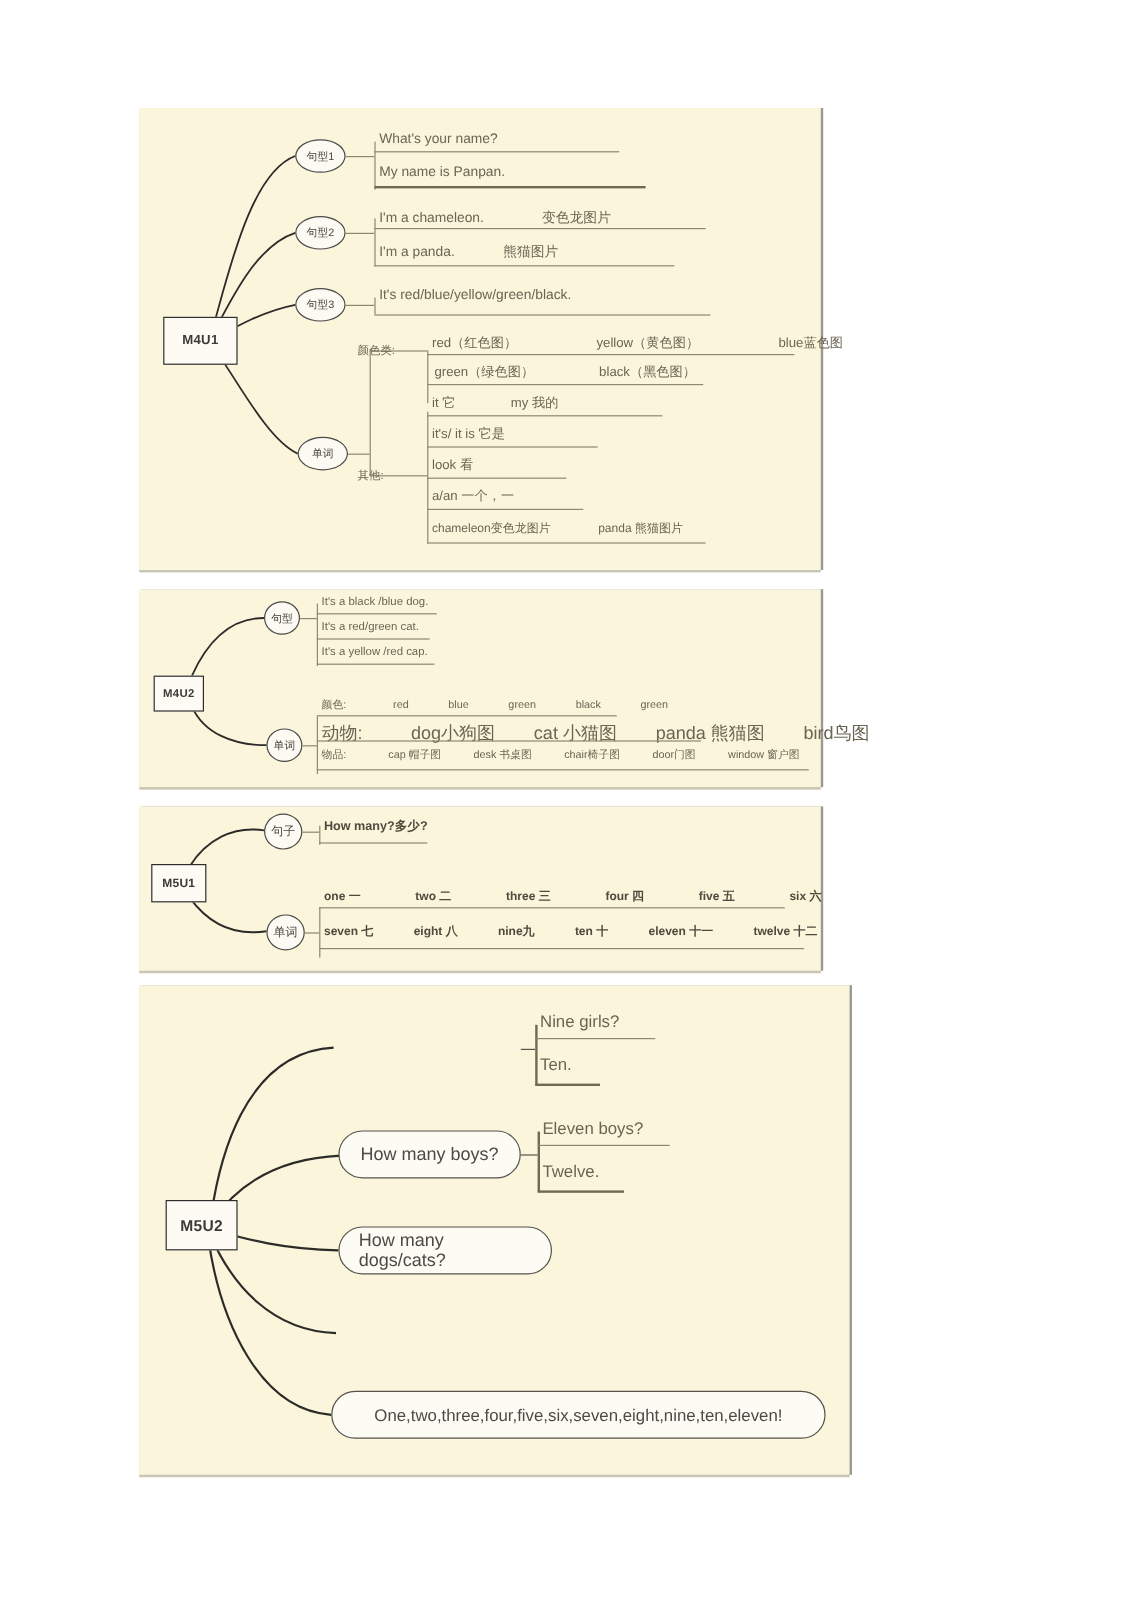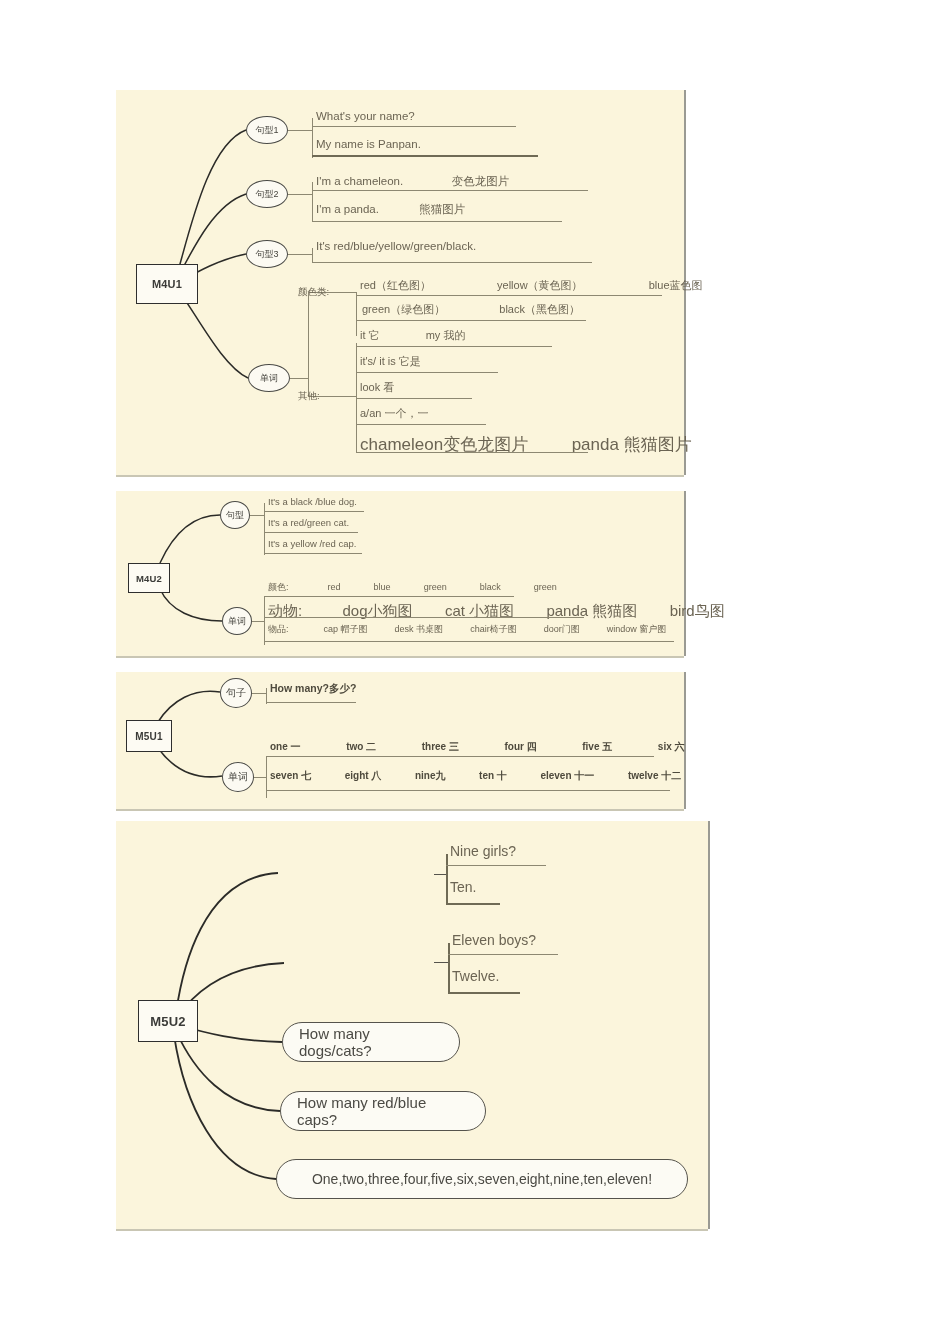--- a/index.html
+++ b/index.html
@@ -198,21 +198,21 @@
 
     <div class="leaf" style="left:244px; top:264px; font-size:11px;">it's/ it is 它是</div>
     <div class="ul-line" style="left:240px; top:282px; width:142px;"></div>
 
     <div class="leaf" style="left:244px; top:290px; font-size:11px;">look 看</div>
     <div class="ul-line" style="left:240px; top:308px; width:116px;"></div>
 
     <div class="leaf" style="left:244px; top:316px; font-size:11px;">a/an 一个，一</div>
     <div class="ul-line" style="left:240px; top:334px; width:130px;"></div>
 
-    <div class="leaf" style="left:244px; top:343px; font-size:17px;">
+    <div class="leaf" style="left:244px; top:343px; font-size:10px;">
       <span class="sp">chameleon变色龙图片</span>
       <span class="sp" style="width:34px"></span>
       <span class="sp">panda 熊猫图片</span>
     </div>
     <div class="ul-line" style="left:240px; top:362px; width:232px;"></div>
   </div>
 
   <div class="panel panel-2">
     <svg class="svg-layer" viewBox="0 0 568 165">
       <g fill="none" stroke="#2b2b28" stroke-width="1.5">
@@ -360,33 +360,33 @@
       <span>M5U2</span>
     </div>
 
     <div class="ul-line" style="left:318px; top:53px; width:12px; background:#55534c;"></div>
     <div class="v-line" style="left:330px; top:33px; height:50px; background:#6f6a55; width:1.5px;"></div>
     <div class="leaf" style="left:334px; top:22px; font-size:14px;">Nine girls?</div>
     <div class="ul-line" style="left:330px; top:44px; width:100px; background:#8d8872;"></div>
     <div class="leaf" style="left:334px; top:58px; font-size:14px;">Ten.</div>
     <div class="ul-line" style="left:330px; top:82px; width:54px; height:1.6px; background:#6f6a55;"></div>
 
+    <div class="pill" style="left:166px; top:121px; width:152px; height:40px; font-size:15px;">
+      <span>How many boys?</span>
+    </div>
     <div class="ul-line" style="left:318px; top:141px; width:14px; background:#55534c;"></div>
     <div class="v-line" style="left:332px; top:122px; height:50px; background:#6f6a55; width:1.5px;"></div>
     <div class="leaf" style="left:336px; top:111px; font-size:14px;">Eleven boys?</div>
     <div class="ul-line" style="left:332px; top:133px; width:110px; background:#8d8872;"></div>
     <div class="leaf" style="left:336px; top:147px; font-size:14px;">Twelve.</div>
     <div class="ul-line" style="left:332px; top:171px; width:72px; height:1.6px; background:#6f6a55;"></div>
 
     <div class="pill" style="left:166px; top:201px; width:178px; height:40px; font-size:15px;">
       <span>How many dogs/cats?</span>
     </div>
 
-    <div class="pill" style="left:164px; top:270px; width:206px; height:40px; font-size:15px;">
-      <span>How many red/blue caps?</span>
-    </div>
 
     <div class="pill" style="left:160px; top:338px; width:412px; height:40px; font-size:14px;">
       <span>One,two,three,four,five,six,seven,eight,nine,ten,eleven!</span>
     </div>
   </div>
 
 </div>
 
 </body></html>

